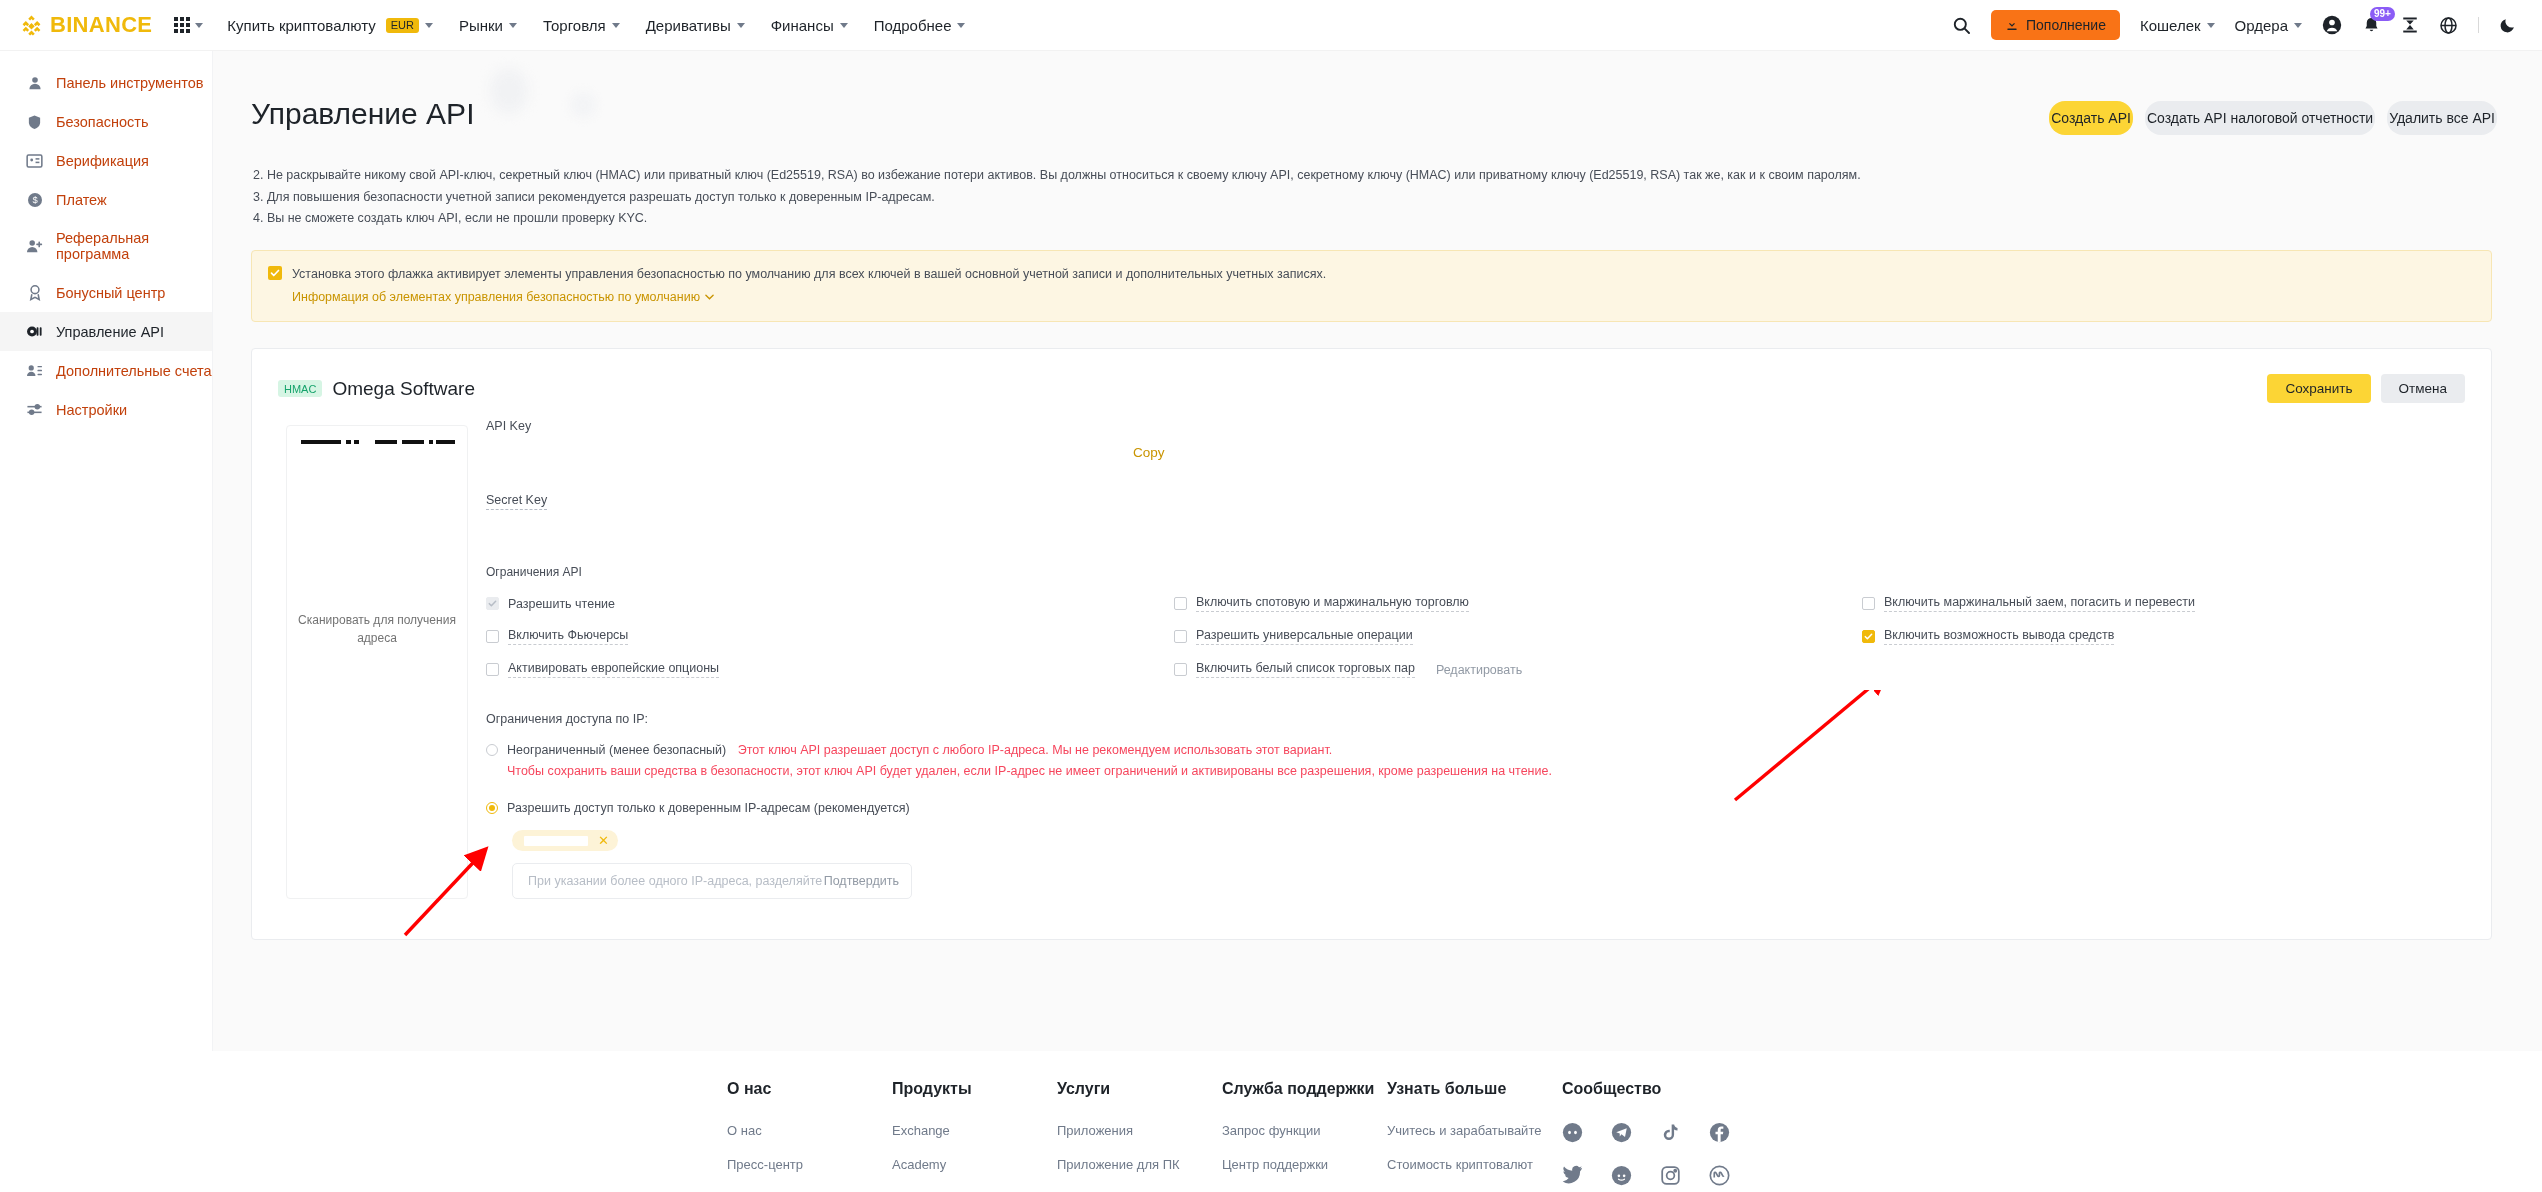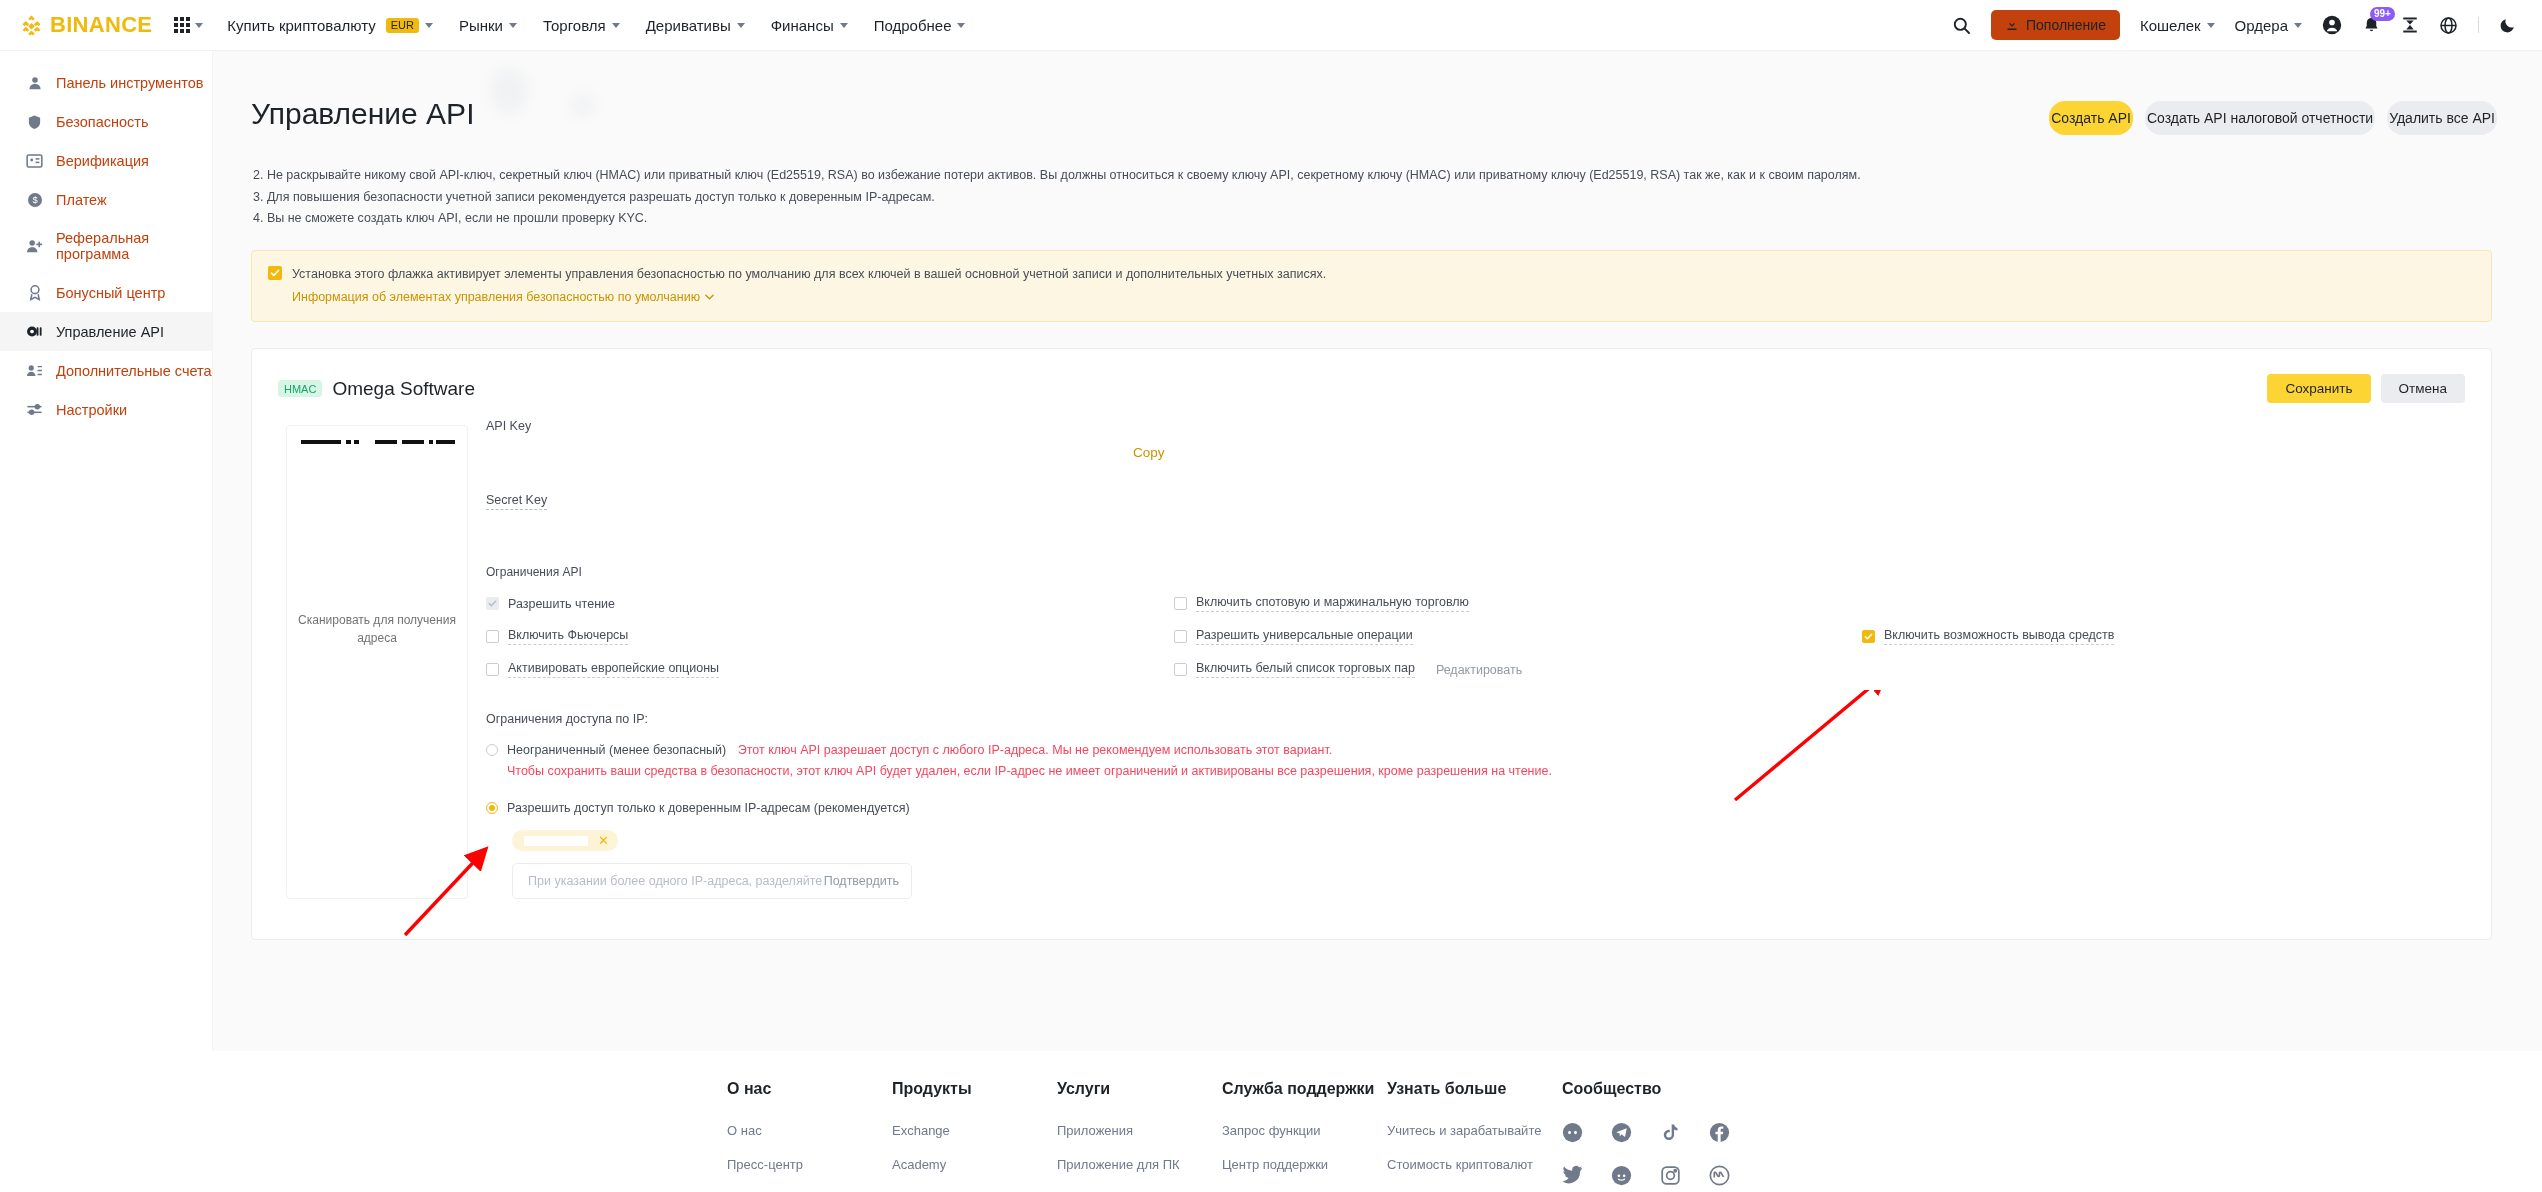--- a/index.html
+++ b/index.html
@@ -54,21 +54,21 @@
   .caret {
     width: 0; height: 0; border-left: 4px solid transparent;
     border-right: 4px solid transparent; border-top: 5px solid #707a8a;
     display: inline-block;
   }
   .header-right {
     margin-left: auto; display: flex; align-items: center; gap: 20px;
   }
   .icon-btn { cursor: pointer; display: flex; align-items: center; }
   .deposit-btn {
-    background: #c2410c; color: #1e2329; font-size: 14px;
+    background: #f97316; color: #1e2329; font-size: 14px;
     padding: 7px 14px; border-radius: 5px; display: flex;
     align-items: center; gap: 7px; cursor: pointer; font-weight: 500;
     border: none; font-family: inherit;
   }
   .bell-wrap { position: relative; }
   .bell-badge {
     position: absolute; top: -9px; left: 8px;
     background: #8b5cf6; color: #fff; font-size: 10px;
     border-radius: 9px; padding: 1px 4px; font-weight: bold;
     line-height: 1.2;
@@ -584,20 +584,24 @@
               <div style="grid-column:2; grid-row:2;" class="cb-row">
                 <span class="cb"></span>
                 <span class="cb-label dash">Разрешить универсальные операции</span>
               </div>
               <div style="grid-column:2; grid-row:3;" class="cb-row">
                 <span class="cb"></span>
                 <span class="cb-label dash">Включить белый список торговых пар</span>
                 <span class="edit-link">Редактировать</span>
               </div>
 
+              <div style="grid-column:3; grid-row:1;" class="cb-row">
+                <span class="cb"></span>
+                <span class="cb-label dash">Включить маржинальный заем, погасить и перевести</span>
+              </div>
               <div style="grid-column:3; grid-row:2;" class="cb-row">
                 <span class="cb checked-yellow">
                   <svg viewBox="0 0 12 12">
                       <path d="M1.8 6.2 4.5 9 10.2 3" stroke="#fff" stroke-width="2" fill="none" stroke-linecap="round" stroke-linejoin="round"></path>
                     </svg>
                 </span>
                 <span class="cb-label dash">Включить возможность вывода средств</span>
               </div>
             </div>
 

